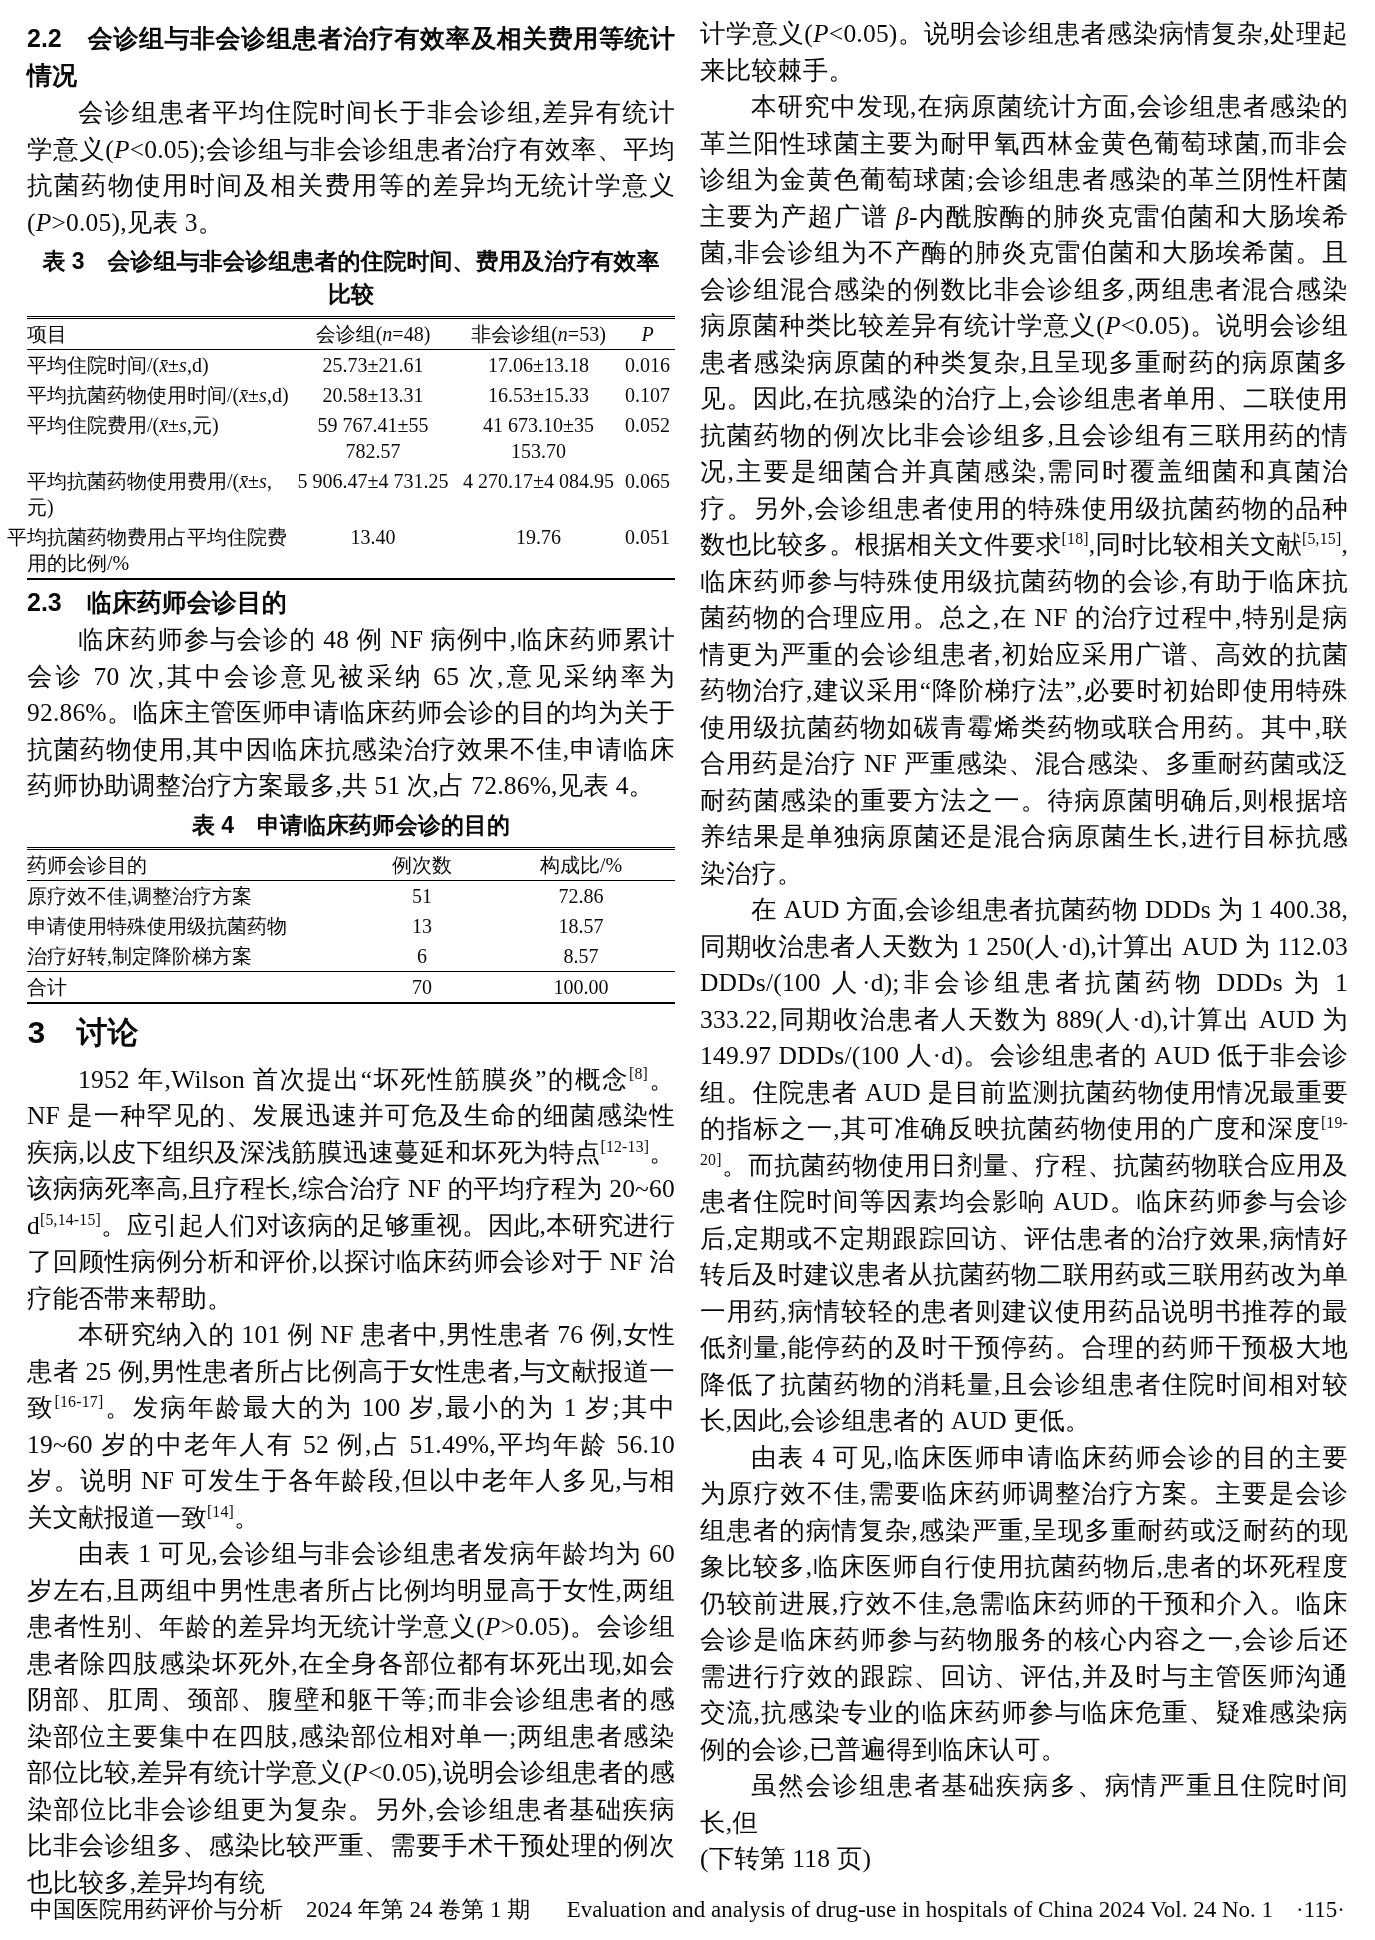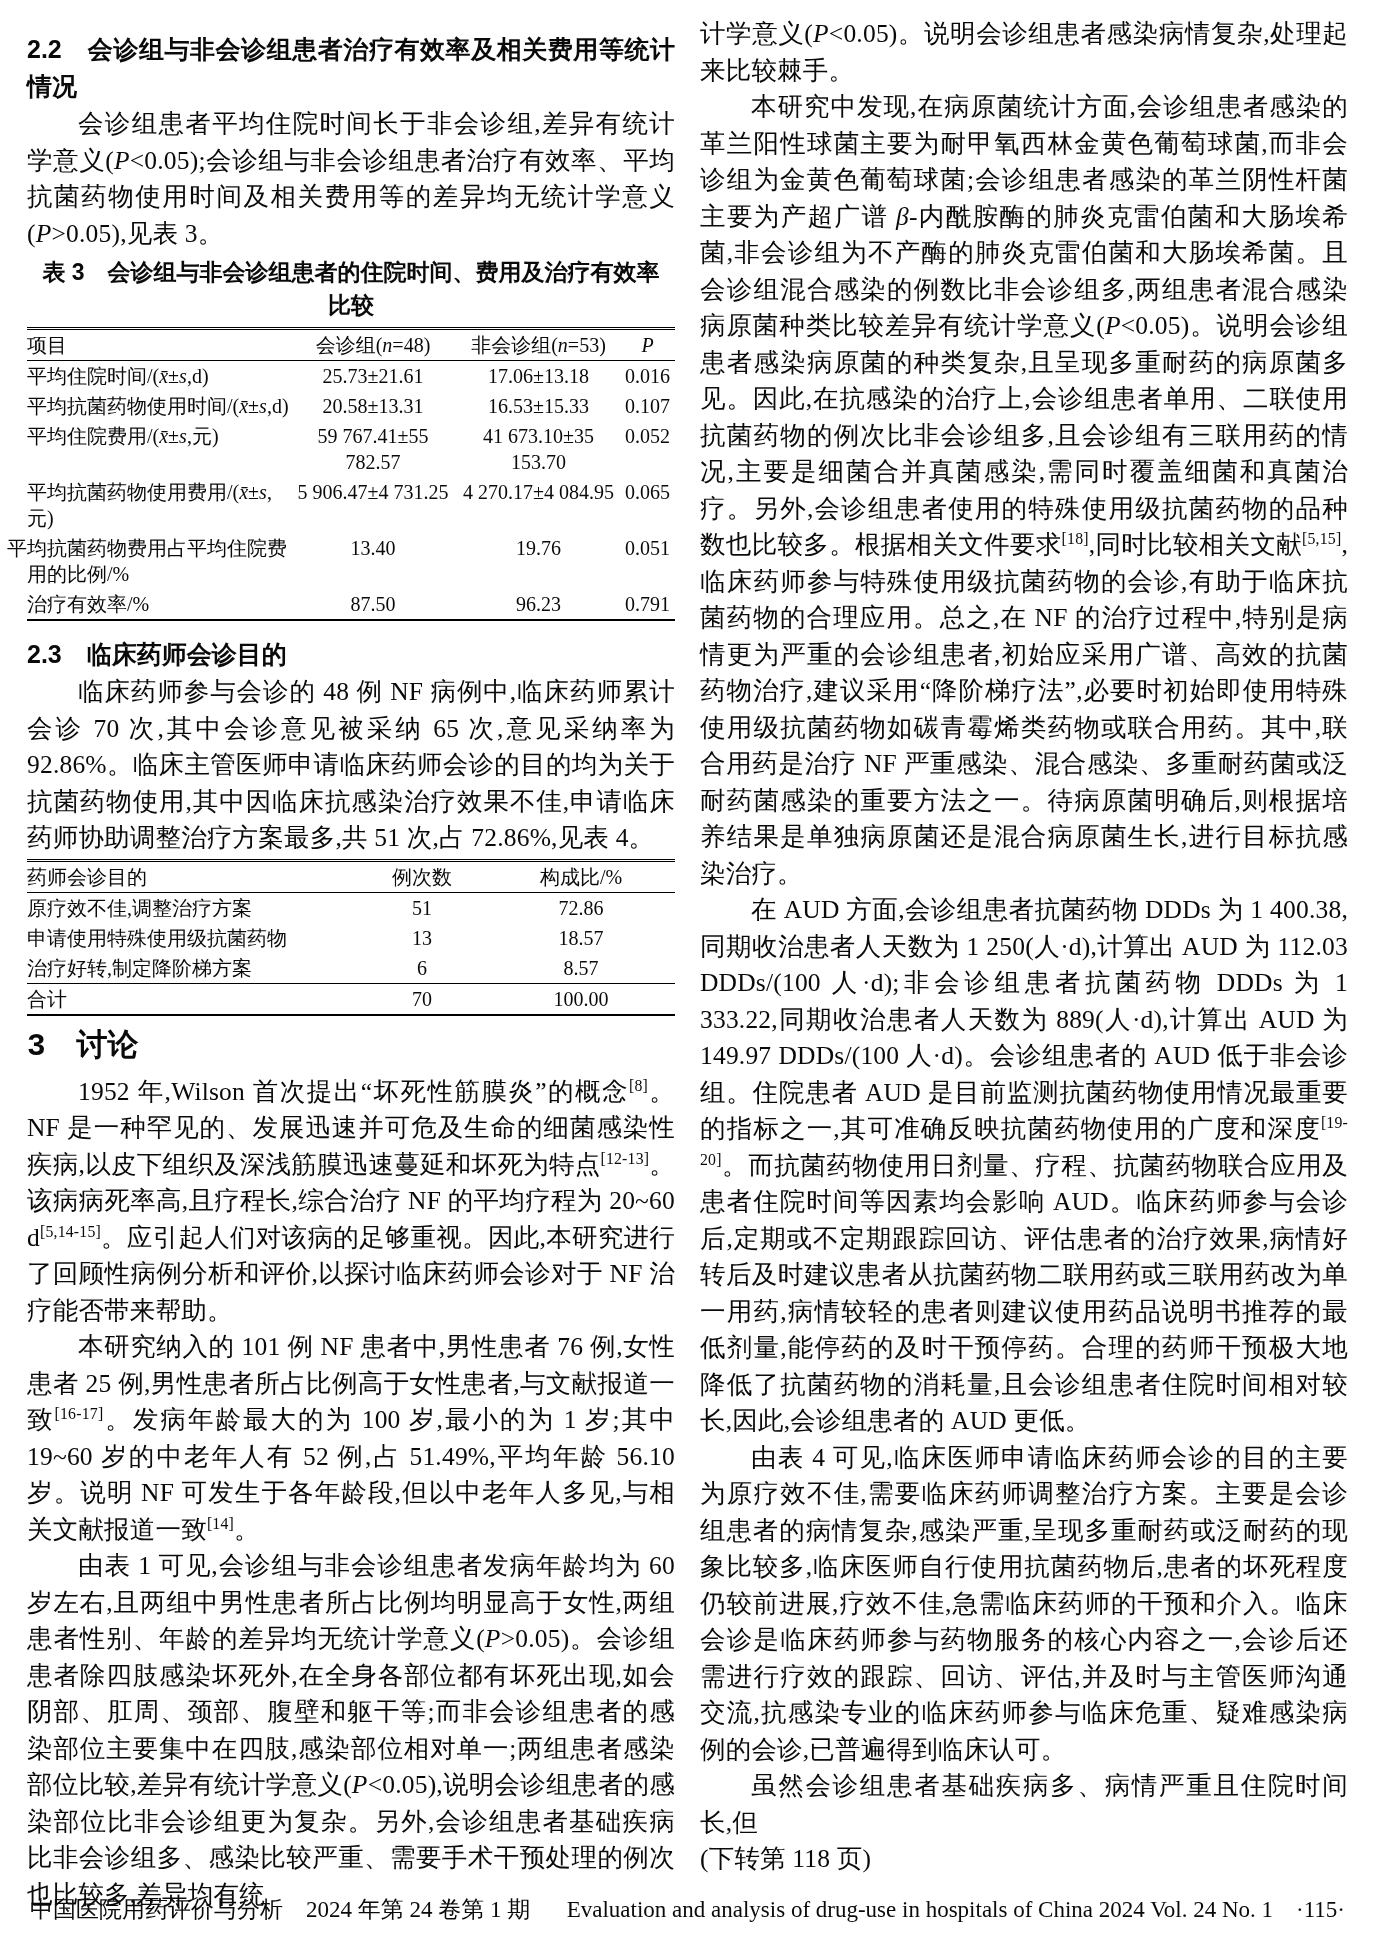--- a/index.html
+++ b/index.html
@@ -12,21 +12,21 @@
   .columns { display:flex; gap:25px; align-items:flex-start; }
   .col { width:648px; }
 
   .body { margin:0; text-align:justify; font-size:25.5px; line-height:36.5px; letter-spacing:0.2px; }
   .indent { text-indent:2em; }
   .turnref { text-align:left; }
 
   .sec {
     font-family:"Liberation Sans","DejaVu Sans",sans-serif;
     font-weight:700; font-size:25px; line-height:37px;
-    margin:15px 0 1px 0; text-align:justify;
+    margin:4px 0 1px 0; text-align:justify;
   }
   .sec1 {
     font-family:Liberation Mono, monospace;
     font-weight:700; font-size:31px; line-height:46px;
     margin:8px 0 4px 0;
   }
   .tcaption {
     font-family:"Liberation Sans","DejaVu Sans",sans-serif;
     font-weight:700; font-size:23px; line-height:33px;
     text-align:center; margin:4px 10px 5px 10px;
@@ -103,32 +103,27 @@
             <td class="c">5 906.47±4 731.25</td>
             <td class="c">4 270.17±4 084.95</td>
             <td class="c">0.065</td>
           </tr>
           <tr>
             <td class="l hang">平均抗菌药物费用占平均住院费用的比例/%</td>
             <td class="c">13.40</td>
             <td class="c">19.76</td>
             <td class="c">0.051</td>
           </tr>
-          <tr>
-            <td class="l">治疗有效率/%</td>
-            <td class="c">87.50</td>
-            <td class="c">96.23</td>
-            <td class="c">0.791</td>
-          </tr>
         </tbody>
       </table>
 
       <h2 class="sec">2.3　临床药师会诊目的</h2>
       <p class="body indent">临床药师参与会诊的 48 例 NF 病例中,临床药师累计会诊 70 次,其中会诊意见被采纳 65 次,意见采纳率为 92.86%。临床主管医师申请临床药师会诊的目的均为关于抗菌药物使用,其中因临床抗感染治疗效果不佳,申请临床药师协助调整治疗方案最多,共 51 次,占 72.86%,见表 4。</p>
 
+      <div class="tcaption">表 4　申请临床药师会诊的目的</div>
       <table class="three-line t4">
         <colgroup>
             <col style="width:330px">
             <col style="width:130px">
             <col style="width:188px">
           </colgroup>
         <thead>
           <tr>
             <th class="l">药师会诊目的</th>
             <th class="c">例次数</th>

